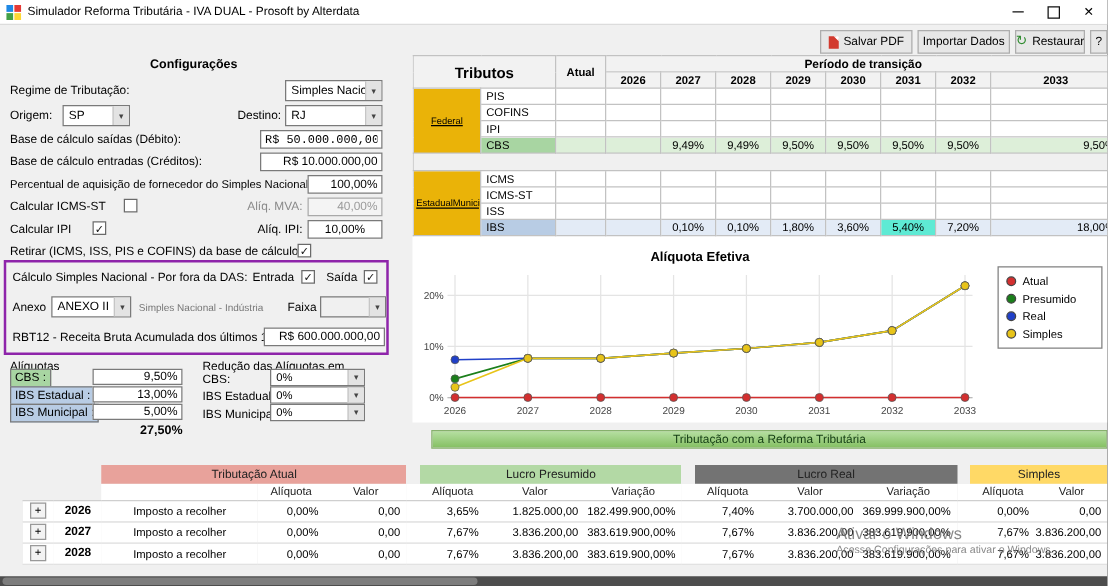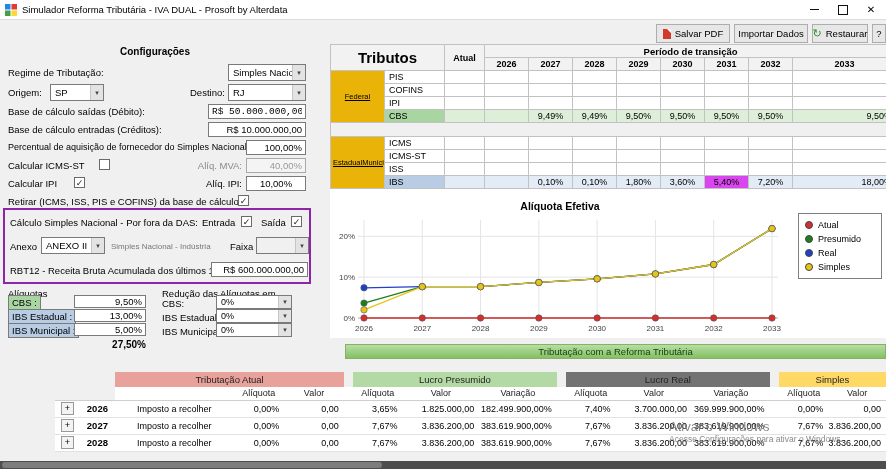--- a/index.html
+++ b/index.html
@@ -41,37 +41,37 @@
   #aliq-total{position:absolute;left:74px;top:339px;width:72px;text-align:right;font-weight:bold;font-size:10px;}
   .red-combo{height:14px;}
   .red-combo .cv{font-size:9px;}
 
   
   #right-panel{position:absolute;left:330px;top:44px;width:556px;height:294px;background:#fff;}
   #transition-wrap{position:absolute;left:330px;top:44px;width:556px;height:152px;overflow:hidden;}
   .ttab{border-collapse:collapse;table-layout:fixed;background:#fff;font-size:9px;width:566px;}
   .ttab th,.ttab td{border:1px solid #c2c2c2;height:13px;padding:0 2px;overflow:hidden;white-space:nowrap;}
   .ttab th{background:#f2f2f2;font-weight:bold;}
-  .th-trib{font-size:15px;height:15px;}
+  .th-trib{font-size:12px;height:15px;}
   .th-period{font-size:9.5px;}
   .ttab .grp{text-align:center;font-size:7.5px;background:#eab308;text-decoration:underline;}
   .ttab .name{text-align:left;padding-left:4px;}
   .ttab .val{text-align:center;}
   .ttab .val.last{text-align:right;padding-right:4px;}
   .sep-row td{background:#f0f0f0;height:14px;}
 
   #chart-title{position:absolute;left:330px;top:200px;width:460px;text-align:center;font-weight:bold;font-size:10.5px;}
   #chart-svg{position:absolute;left:332px;top:214px;}
   #chart-legend{position:absolute;left:798px;top:213px;width:84px;background:#fff;border:1px solid #808080;padding:4px 6px;}
   .lg-item{display:flex;align-items:center;gap:5px;height:14px;font-size:9px;}
   .lg-dot{width:8px;height:8px;border-radius:50%;border:1px solid #444;display:inline-block;}
 
   #banner{position:absolute;left:345px;top:344px;width:541px;height:15px;background:linear-gradient(#b6dfa2,#85c063);border:1px solid #86b06c;display:flex;align-items:center;justify-content:center;font-size:9.5px;color:#143d14;}
 
-  #results-wrap{position:absolute;left:0;top:362px;width:886px;height:99px;overflow:hidden;padding-left:37px;}
+  #results-wrap{position:absolute;left:0;top:362px;width:886px;height:99px;overflow:hidden;}
   .rtab{border-collapse:collapse;table-layout:fixed;font-size:9px;margin:10px 0 0 18px;}
   .rtab td{height:17px;overflow:hidden;white-space:nowrap;padding:0;}
   .sec-row td{height:15px;background:transparent;}
   .rtab .sec{text-align:center;font-size:9.5px;color:#222;}
   .sub-row td{height:13px;text-align:center;color:#222;border-bottom:1px solid #cfcfcf;background:#fff;}
   .sub-row td.nobg{background:transparent;border-bottom:1px solid #cfcfcf;}
   .data-row td{border-bottom:1px solid #e2e2e2;background:#fff;}
   .rtab .yr{font-weight:bold;text-align:center;font-size:9.5px;}
   .rtab .lbl{text-align:center;}
   .rtab .num{text-align:right;padding-right:5px;}
@@ -331,21 +331,21 @@
             <td class="val last"></td>
           </tr>
           <tr>
             <td class="name" style="background:#b8cce4">IBS</td>
             <td class="val" style="background:#e3ebf6"></td>
             <td class="val" style="background:#e3ebf6"></td>
             <td class="val" style="background:#e3ebf6">0,10%</td>
             <td class="val" style="background:#e3ebf6">0,10%</td>
             <td class="val" style="background:#e3ebf6">1,80%</td>
             <td class="val" style="background:#e3ebf6">3,60%</td>
-            <td class="val" style="background:#d946ef">5,40%</td>
+            <td class="val" style="background:#5eead4">5,40%</td>
             <td class="val" style="background:#e3ebf6">7,20%</td>
             <td class="val last" style="background:#e3ebf6">18,00%</td>
           </tr>
         </tbody>
       </table>
     </div>
 
   <div id="chart-title">Alíquota Efetiva</div>
   <svg id="chart-svg" width="460" height="122">
       <line x1="32" y1="6" x2="32" y2="104" stroke="#e4e4e4"></line>

